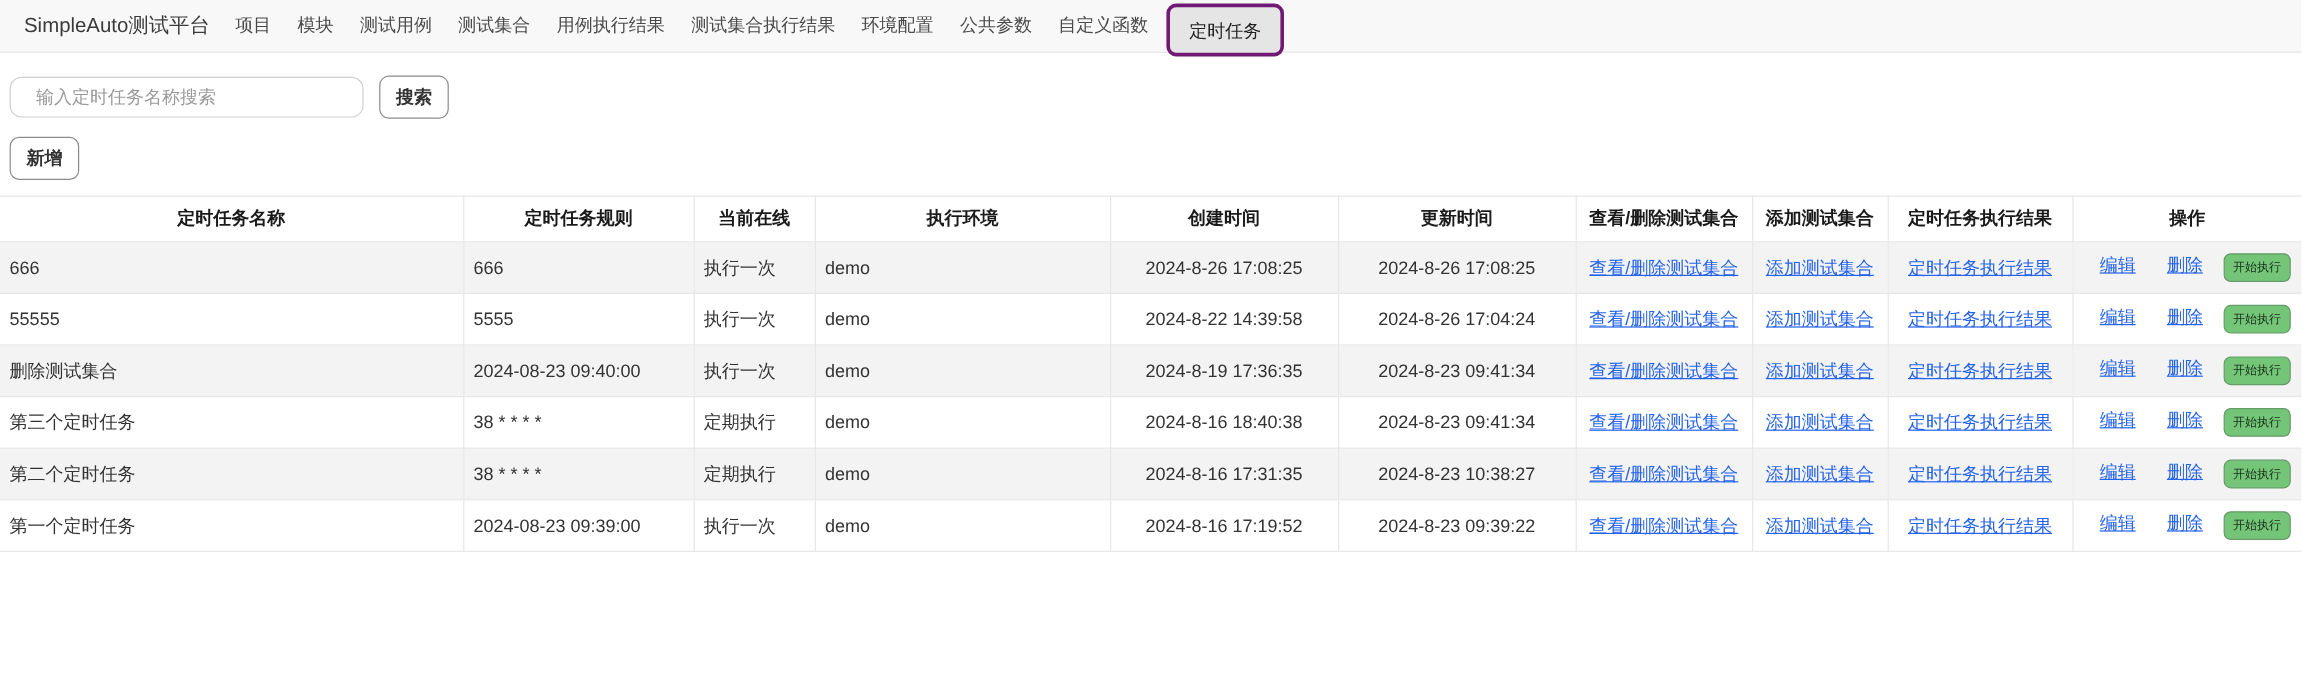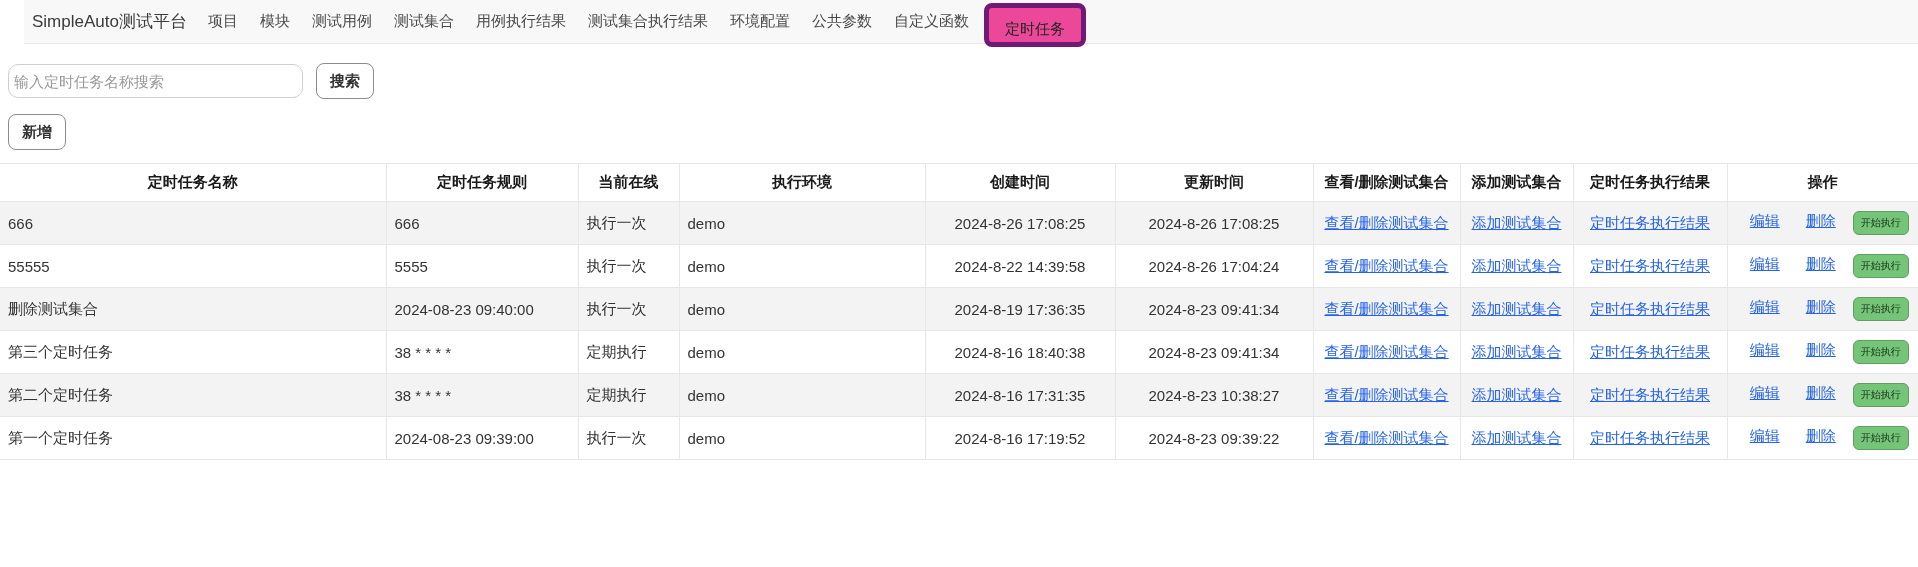--- a/index.html
+++ b/index.html
@@ -12,40 +12,40 @@
   *{box-sizing:border-box;}
   html,body{margin:0;padding:0;}
   body{
     width:1918px;height:567px;background:#ffffff;
     font-family:"Liberation Sans","DejaVu Sans",sans-serif;
     font-size:15px;color:#333;overflow:hidden;
   }
   
   .navbar{
     display:flex;align-items:center;height:44px;background:#f8f8f8;
-    border-bottom:1px solid var(--border);padding-left:8px;position:relative;margin-left:24px;
+    border-bottom:1px solid var(--border);padding-left:20px;position:relative;
   }
   .brand{font-size:17px;color:#3a3a3a;margin-right:10px;white-space:nowrap;}
   .nav-item{padding:0 11px;color:#4a4a4a;font-size:15px;cursor:pointer;white-space:nowrap;}
   .nav-active{
-    background:#ec4899;border:5px solid #701a75;border-radius:8px;
+    background:#e5e5e5;border:3px solid #701a75;border-radius:8px;
     padding:0 16px;height:44px;line-height:42px;position:relative;top:3px;z-index:2;
     color:#222;margin-left:4px;cursor:pointer;white-space:nowrap;
   }
   .nav-right{margin-left:auto;display:flex;align-items:center;gap:20px;padding-right:48px;color:#3a3a3a;}
   .more{cursor:pointer;display:inline-flex;align-items:center;}
   .caret{
     display:inline-block;width:0;height:0;margin-left:6px;
     border-left:5px solid transparent;border-right:5px solid transparent;border-top:5px solid #555;
   }
   
   .search-row{display:flex;align-items:center;gap:13px;padding:19px 0 0 8px;}
   .search-input{
     width:295px;height:34px;border:1px solid #cfcfcf;border-radius:10px;
-    padding:0 5px;font-size:15px;color:#333;outline:none;background:#fff;
+    padding:0 21px;font-size:15px;color:#333;outline:none;background:#fff;
     font-family:"Liberation Sans","DejaVu Sans",sans-serif;
   }
   .search-input::placeholder{color:#9a9a9a;}
   .btn{
     height:36px;padding:0 13px;background:#fff;border:1px solid #8c8c8c;border-radius:8px;
     font-size:15px;color:#333;cursor:pointer;
     font-family:"Liberation Sans","DejaVu Sans",sans-serif;
     font-weight:bold;
   }
   .add-row{padding:15px 0 0 8px;}

